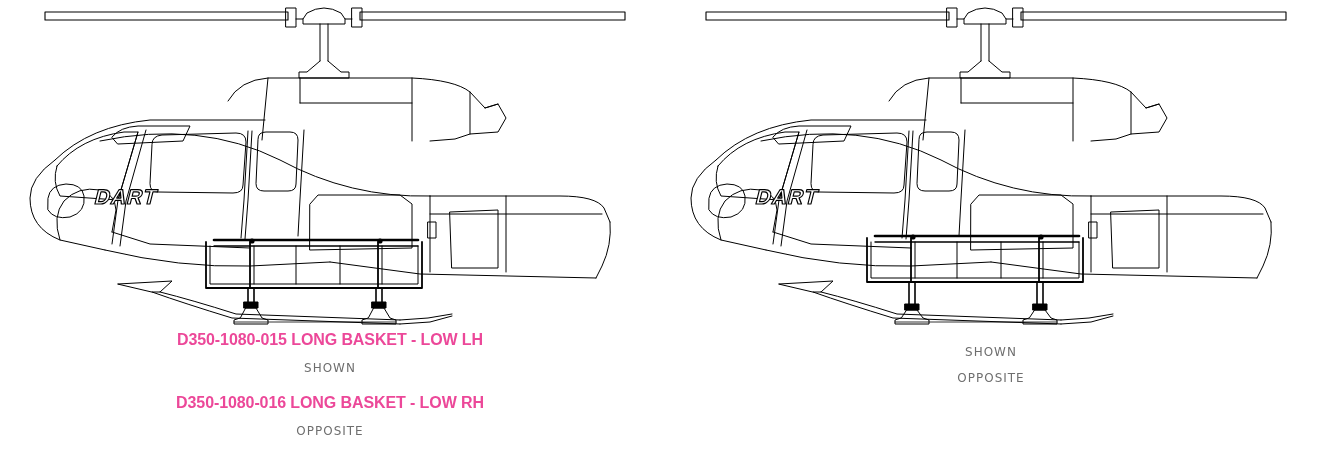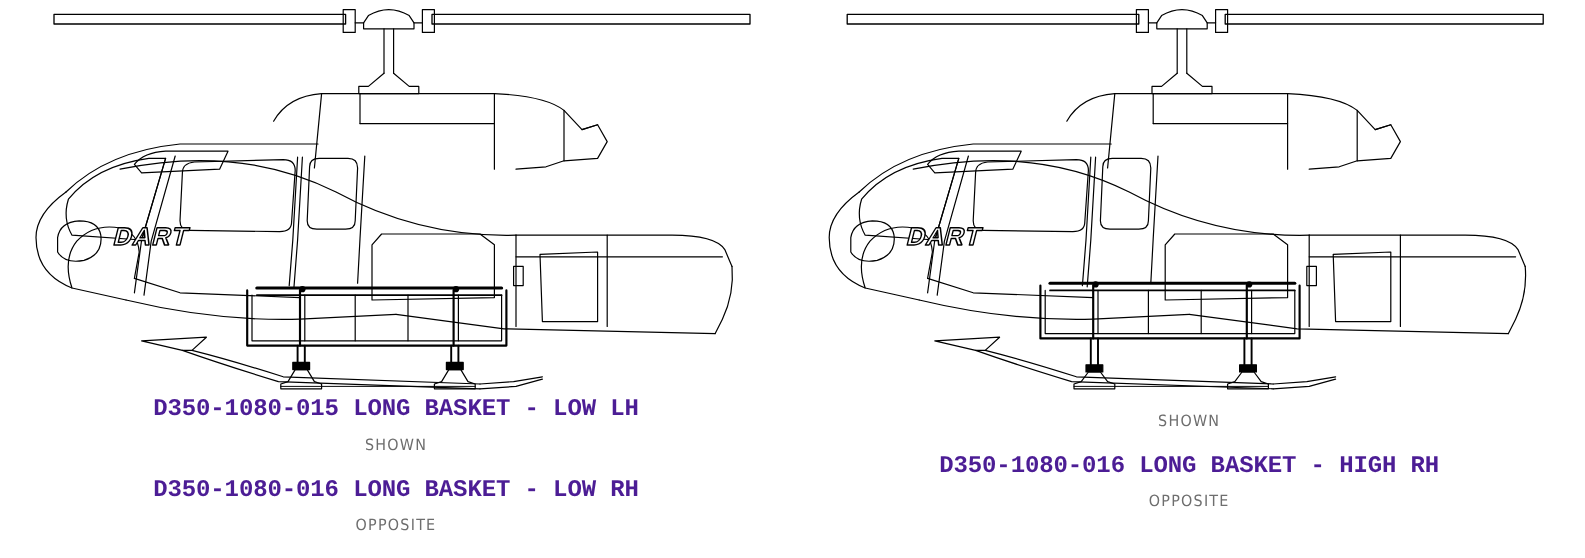--- a/index.html
+++ b/index.html
@@ -18,24 +18,24 @@
   #variant-high{left:661px;}
 
   .drawing-area{position:absolute;top:0;left:0;width:660px;height:330px;}
   .drawing-area svg{display:block;width:660px;height:330px;}
 
   .captions{
     position:absolute;left:0;width:660px;top:332px;
     text-align:center;
   }
   .cap-main{
-    font-family:Liberation Mono, monospace;
-    font-size:20px;
+    font-family:Liberation Sans, sans-serif;
+    font-size:16px;
     font-weight:700;
-    color:#4c1d95;
+    color:#ec4899;
     letter-spacing:-0.1px;
     line-height:1.0;
     white-space:nowrap;
   }
   .cap-sub{
     font-family:"DejaVu Sans", sans-serif;
     font-size:13px;
     font-weight:400;
     color:#6e6e6e;
     letter-spacing:1.1px;
@@ -404,18 +404,17 @@
           <g transform="translate(98,186) skewX(-14)">
             <text x="0" y="18" font-family="Liberation Sans, sans-serif" font-size="21" font-weight="700" letter-spacing="1" fill="#ffffff" stroke="#000" stroke-width="1.2">DART</text>
           </g>
 
         </g>
       </svg>
     </div>
 
     <div class="captions">
       <div class="cap-sub cap-row-2">SHOWN</div>
-      <div class="cap-main cap-row-3">D350-1080-016 LONG BASKET - HIGH RH</div>
       <div class="cap-sub cap-row-4">OPPOSITE</div>
     </div>
   </div>
 
 </div>
 
 </body></html>

